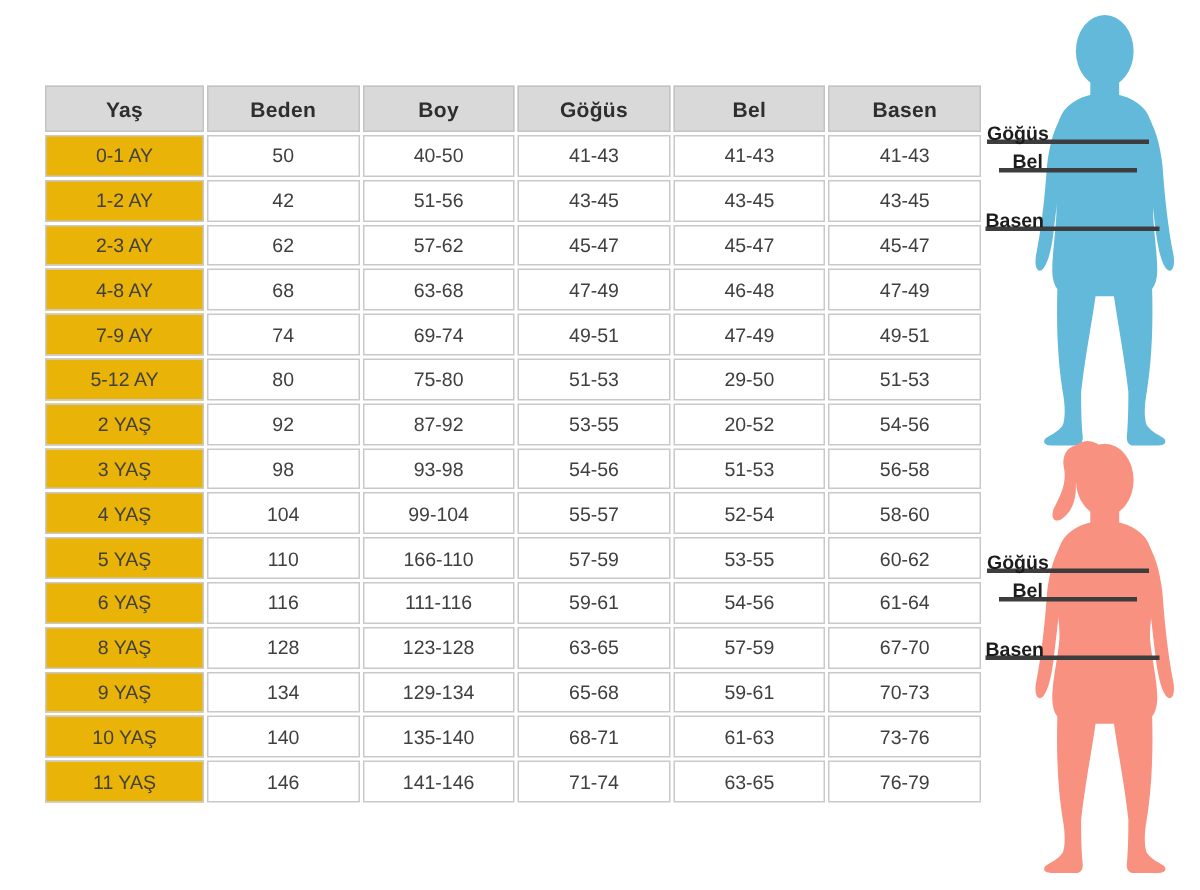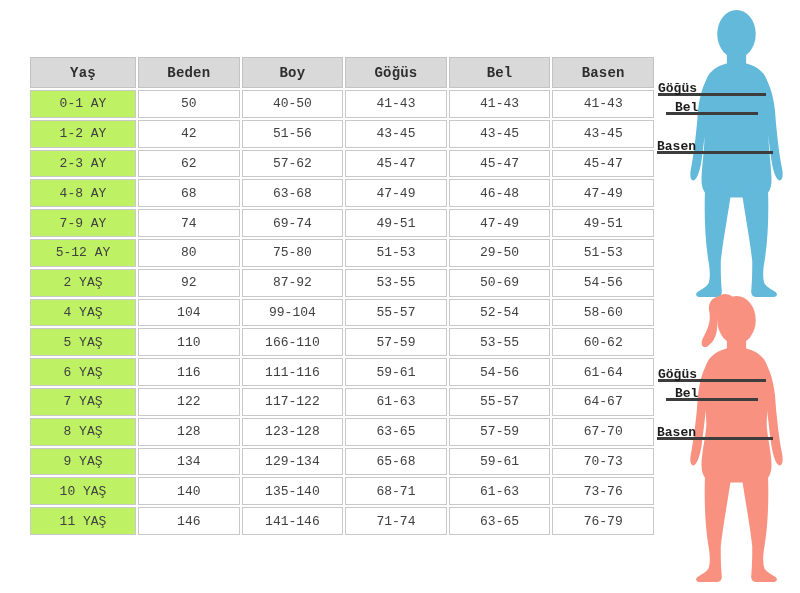--- a/index.html
+++ b/index.html
@@ -4,21 +4,21 @@
 <style>
   * { box-sizing: border-box; }
   html, body { margin: 0; padding: 0; }
   body {
     width: 800px; height: 593px;
     background: #ffffff;
     font-family: "Liberation Sans", sans-serif;
     position: relative;
     overflow: hidden;
   }
-  .page { position: relative; width: 800px; height: 593px; font-family: Liberation Mono, monospace; }
+  .page { position: relative; width: 800px; height: 593px; }
 
   
   .table-wrap { position: absolute; left: 28px; top: 55px; }
   table.size-table {
     border-collapse: separate;
     border-spacing: 2px;
     table-layout: fixed;
     width: 628px;
     height: 482px;
   }
@@ -33,21 +33,21 @@
     letter-spacing: 0.2px;
   }
   table.size-table td {
     background: #ffffff;
     border: 1px solid #c9c9c9;
     font-size: 13px;
     color: #404040;
     text-align: center;
     vertical-align: middle;
   }
-  table.size-table td.agecell { background: #bef264; }
+  table.size-table td.agecell { background: #eab308; }
 
   
   .fig { position: absolute; }
   .fig-child { left: 684px; top: 8px;   width: 105px; height: 290px; }
   .fig-girl  { left: 684px; top: 293px; width: 105px; height: 290px; }
 
   
   .measure {
     position: absolute;
     height: 15px;
@@ -143,22 +143,30 @@
             <td>75-80</td>
             <td>51-53</td>
             <td>29-50</td>
             <td>51-53</td>
           </tr>
           <tr>
             <td class="agecell">2 YAŞ</td>
             <td>92</td>
             <td>87-92</td>
             <td>53-55</td>
-            <td>50-69</td>
+            <td>20-52</td>
             <td>54-56</td>
+          </tr>
+          <tr>
+            <td class="agecell">3 YAŞ</td>
+            <td>98</td>
+            <td>93-98</td>
+            <td>54-56</td>
+            <td>51-53</td>
+            <td>56-58</td>
           </tr>
           <tr>
             <td class="agecell">4 YAŞ</td>
             <td>104</td>
             <td>99-104</td>
             <td>55-57</td>
             <td>52-54</td>
             <td>58-60</td>
           </tr>
           <tr>
@@ -169,28 +177,20 @@
             <td>53-55</td>
             <td>60-62</td>
           </tr>
           <tr>
             <td class="agecell">6 YAŞ</td>
             <td>116</td>
             <td>111-116</td>
             <td>59-61</td>
             <td>54-56</td>
             <td>61-64</td>
-          </tr>
-          <tr>
-            <td class="agecell">7 YAŞ</td>
-            <td>122</td>
-            <td>117-122</td>
-            <td>61-63</td>
-            <td>55-57</td>
-            <td>64-67</td>
           </tr>
           <tr>
             <td class="agecell">8 YAŞ</td>
             <td>128</td>
             <td>123-128</td>
             <td>63-65</td>
             <td>57-59</td>
             <td>67-70</td>
           </tr>
           <tr>

